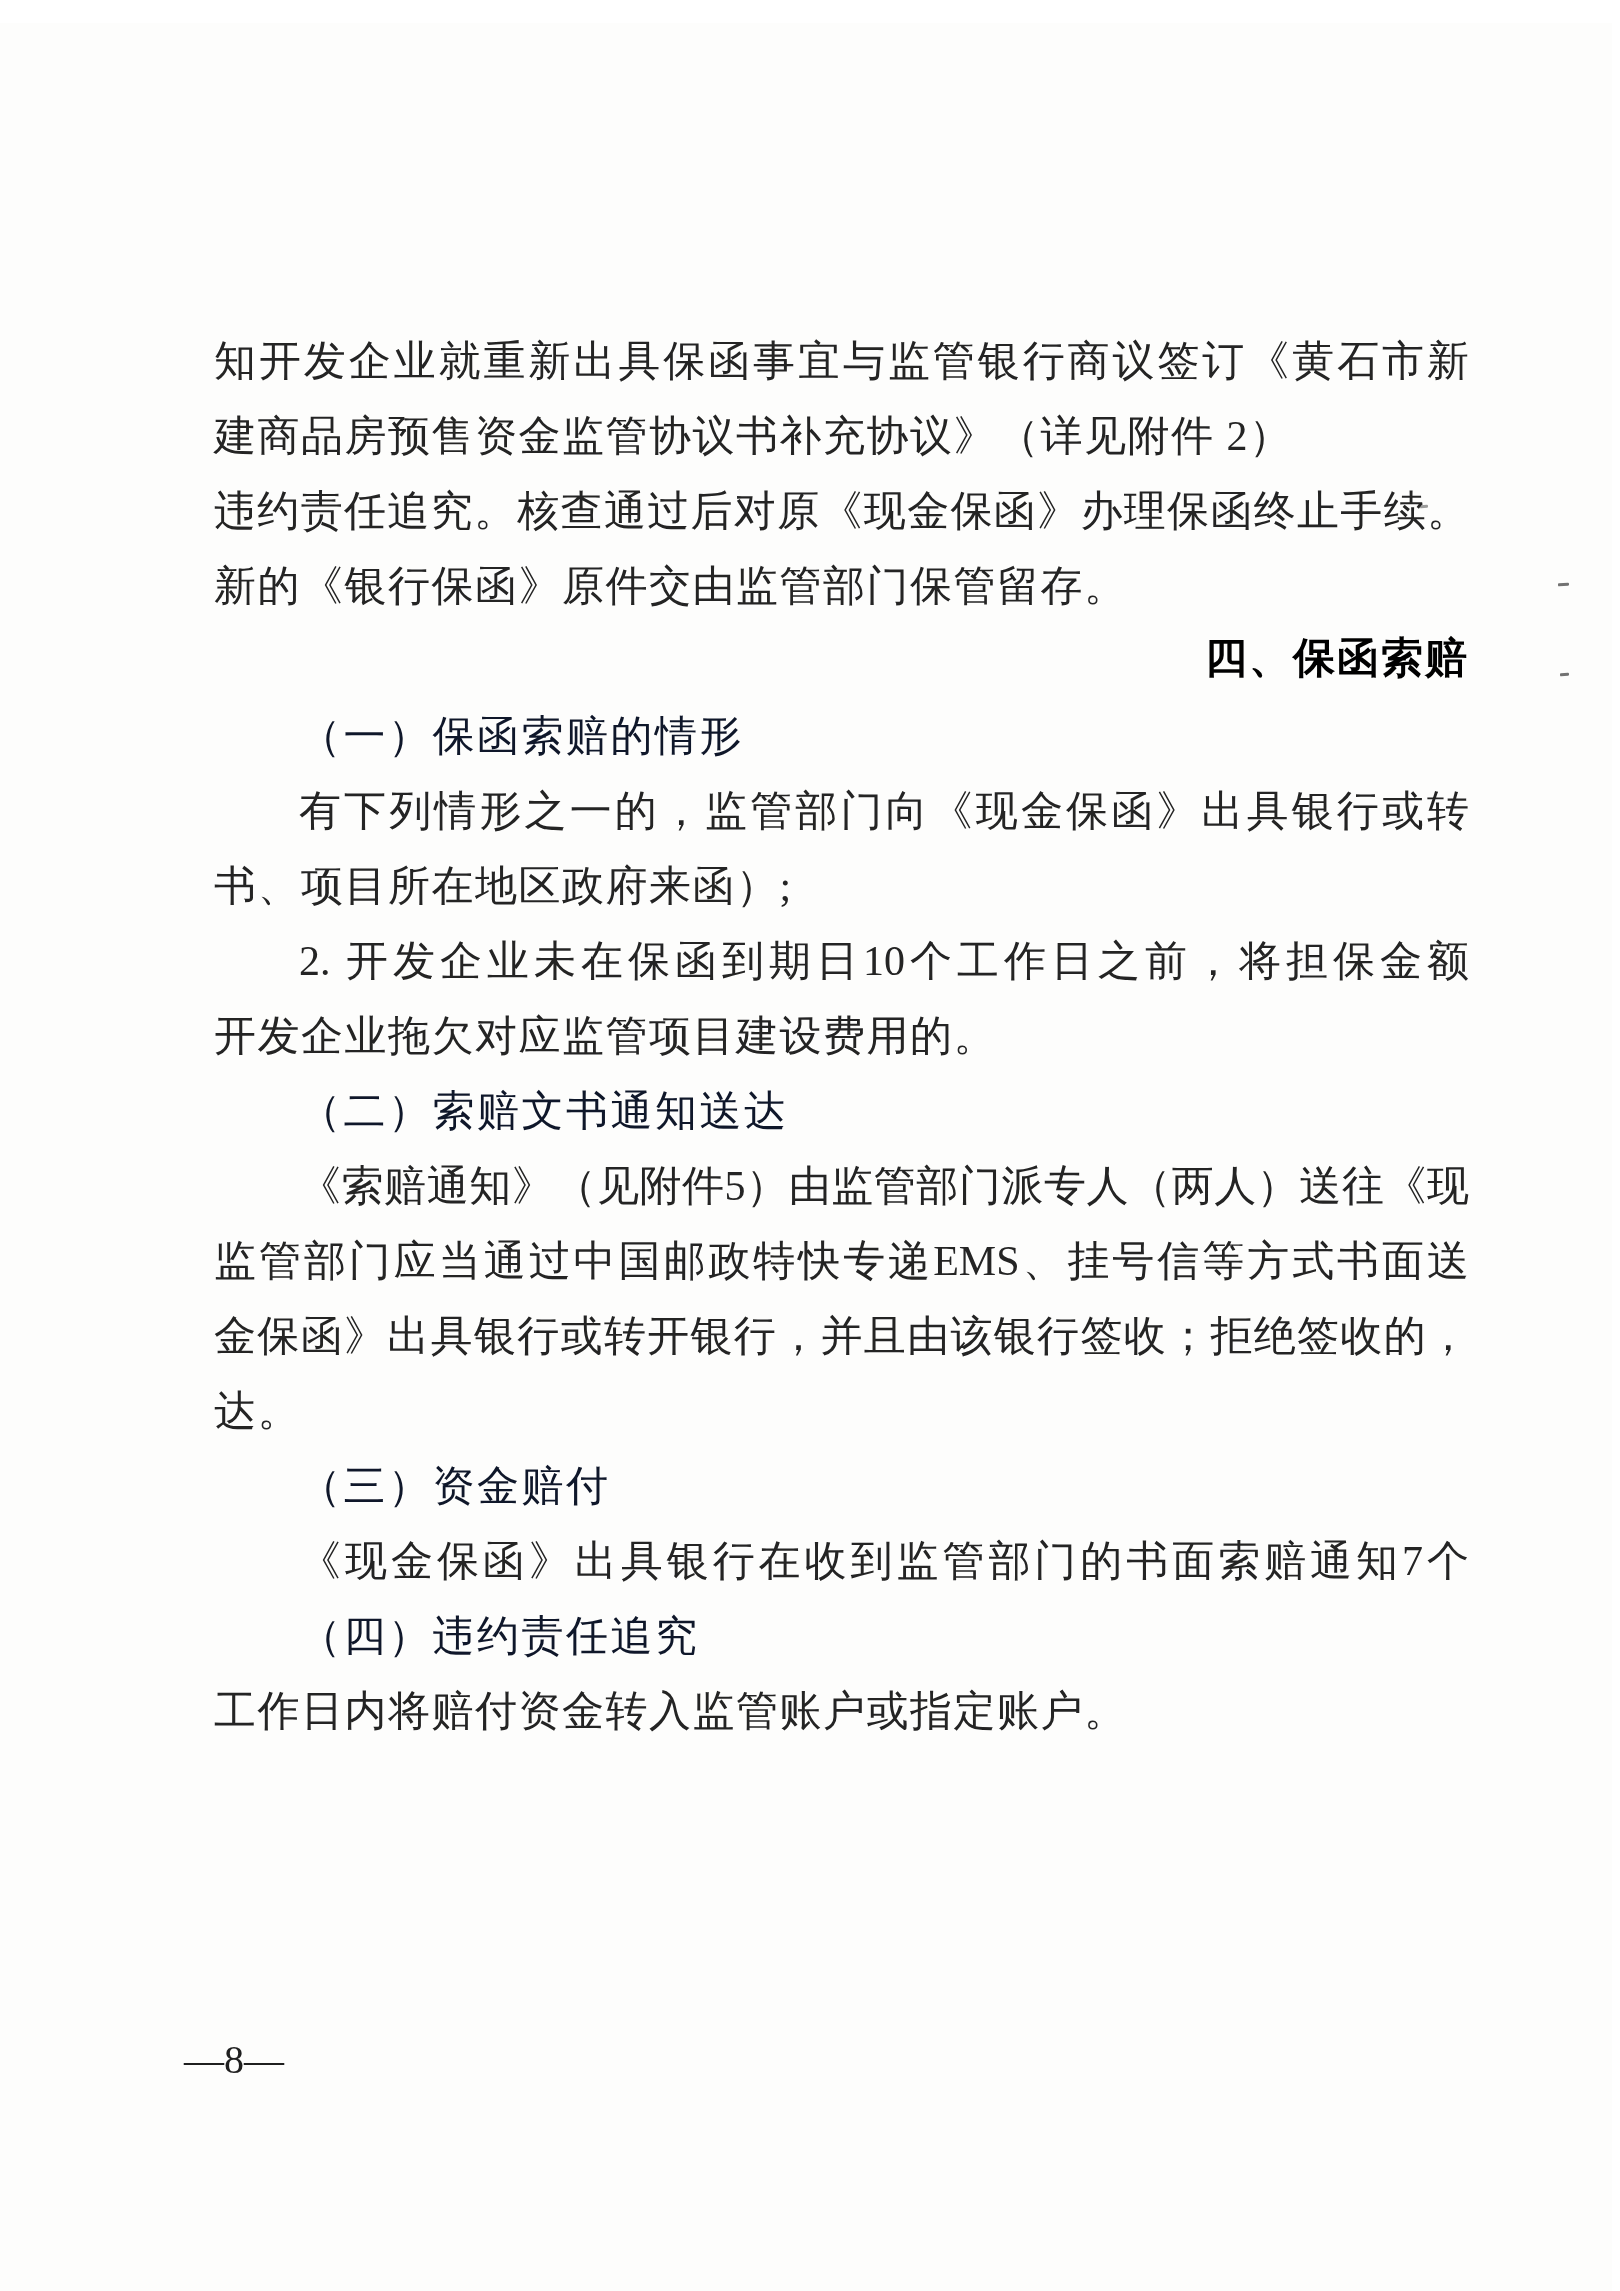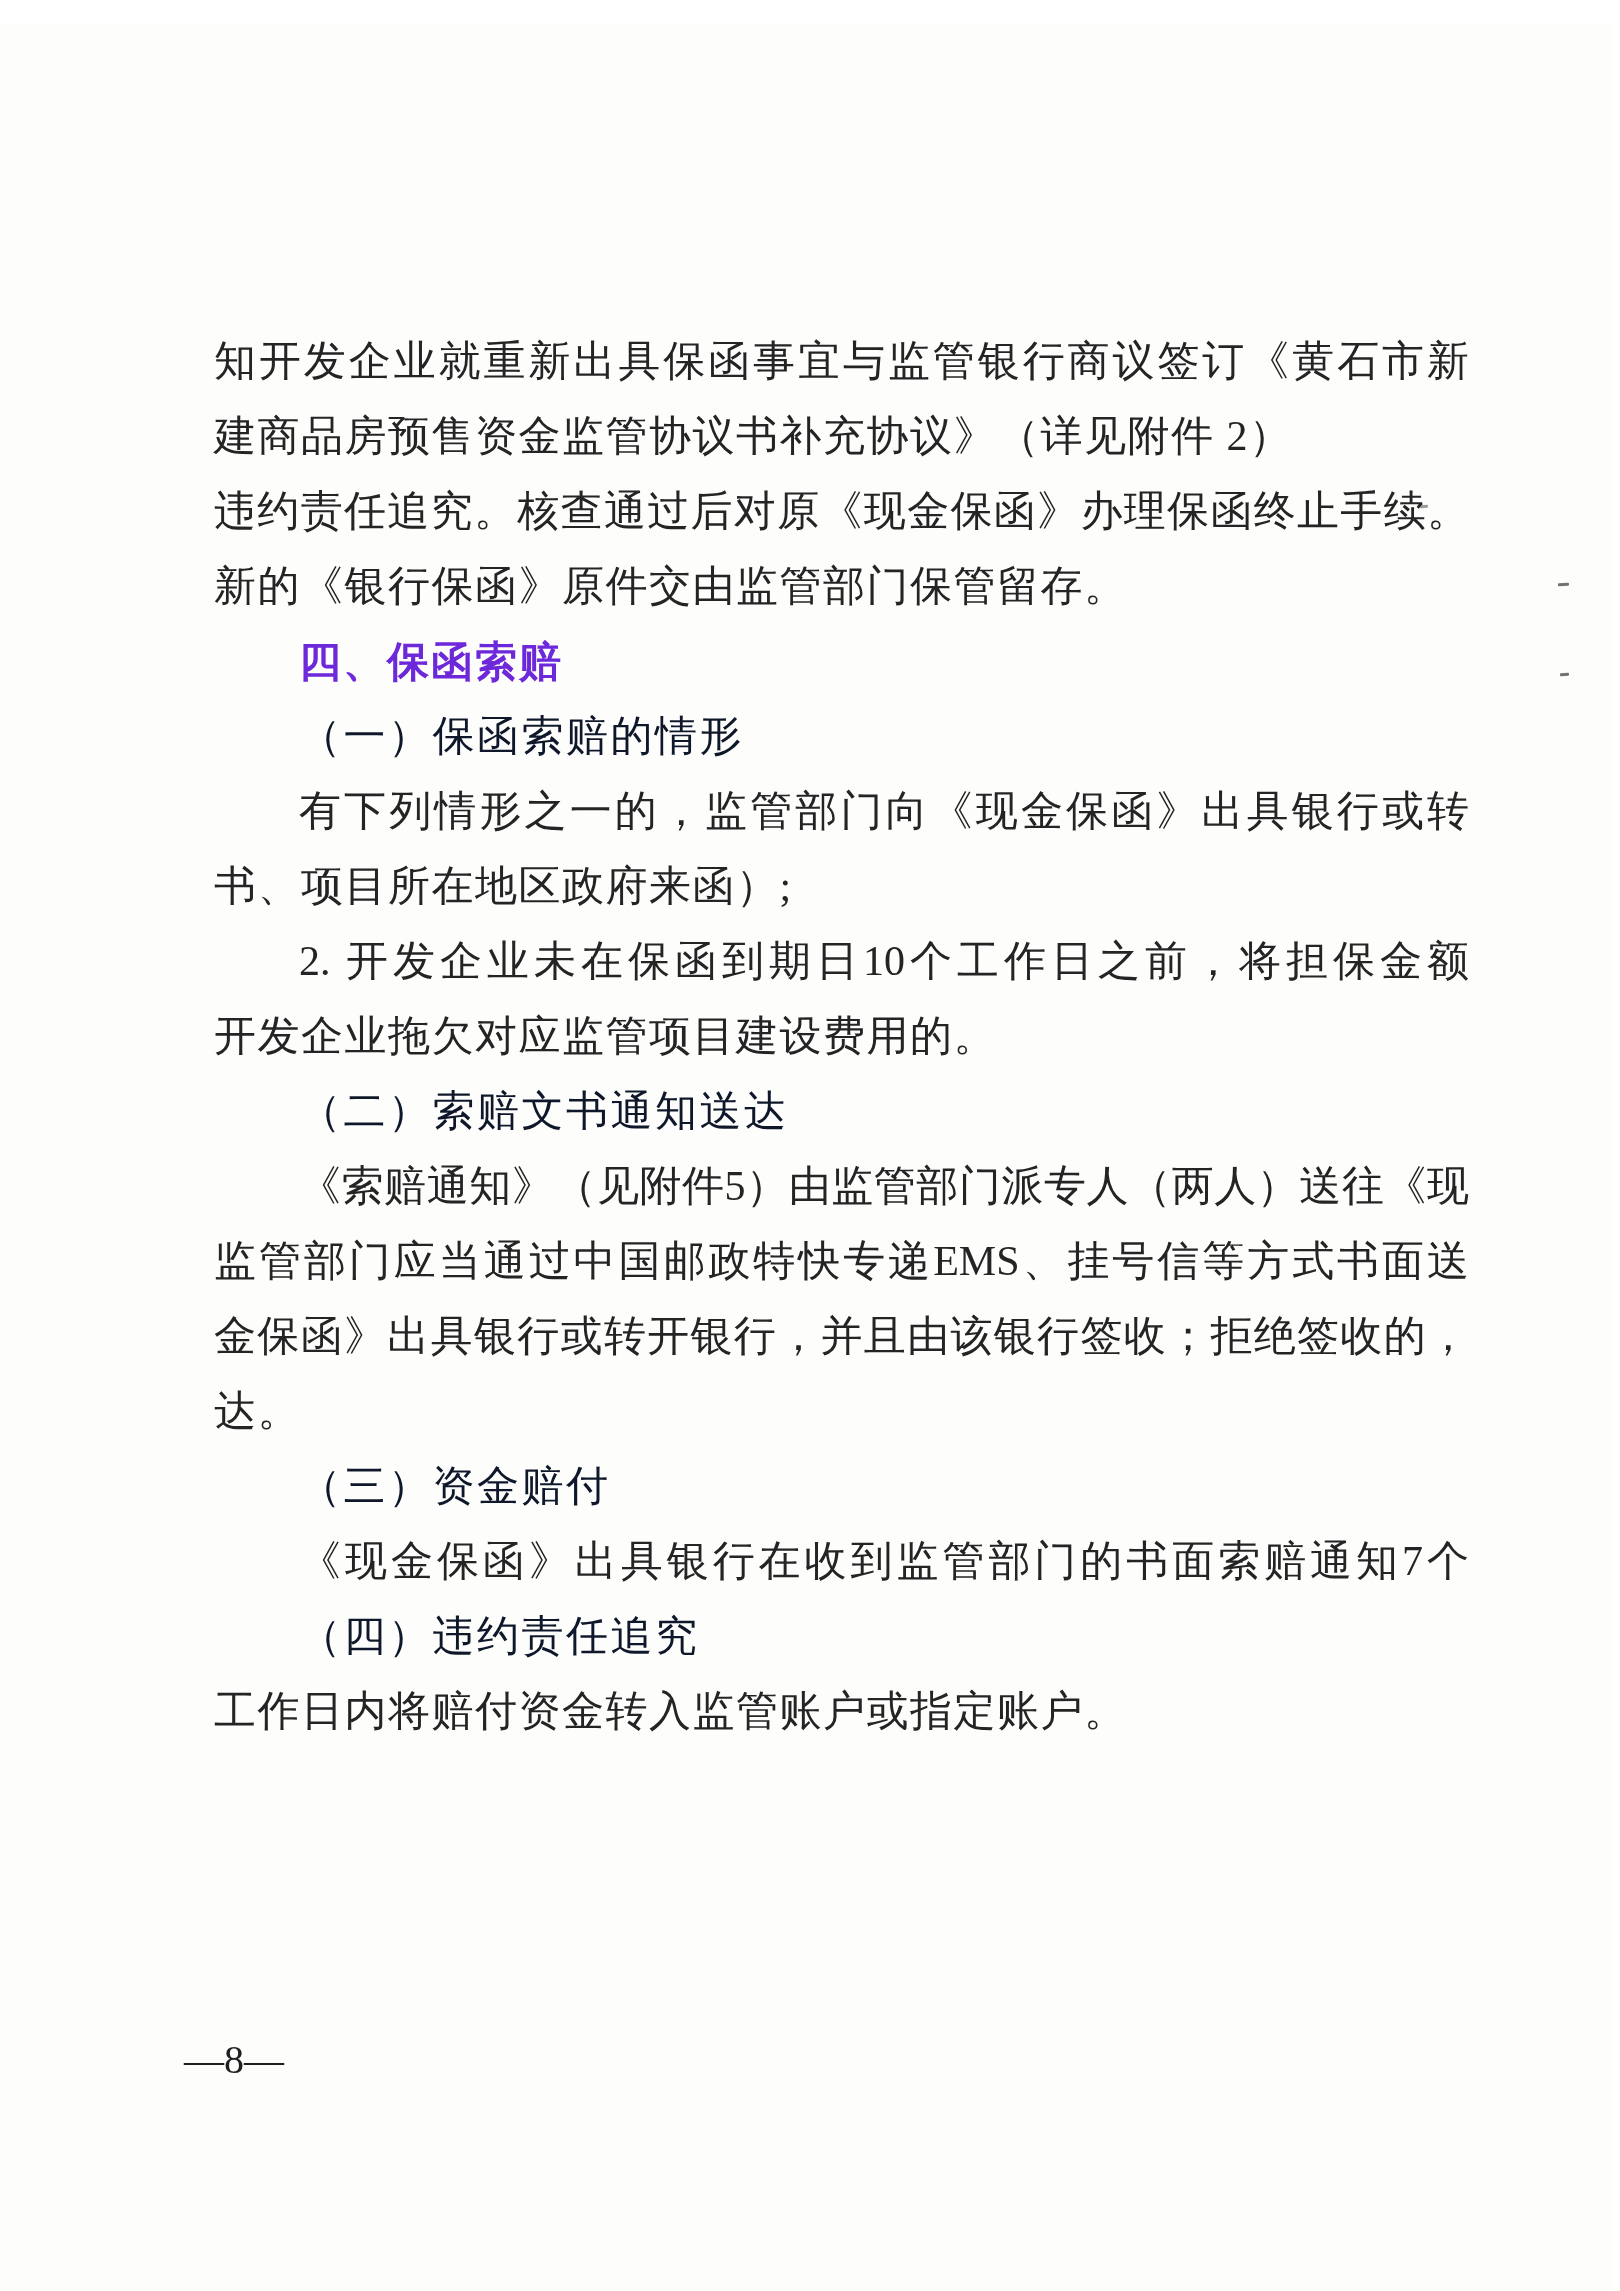--- a/index.html
+++ b/index.html
@@ -34,24 +34,25 @@
   .line.indent {
     padding-left: 85px;
   }
   .line.justify {
     white-space: normal;
     text-align: justify;
     text-align-last: justify;
     letter-spacing: 0;
   }
   .line.heading {
-    font-family: Liberation Sans, sans-serif;
+    font-family: Liberation Mono, monospace;
     font-weight: 700;
-    color: #6d28d9;
+    color: #000000;
     letter-spacing: 2px;
+    text-align: right;
   }
   .line.subheading {
     color: #0f172a;
     letter-spacing: 2.5px;
   }
   .page-number {
     position: absolute;
     left: 184px;
     top: 2007px;
     height: 59px;

